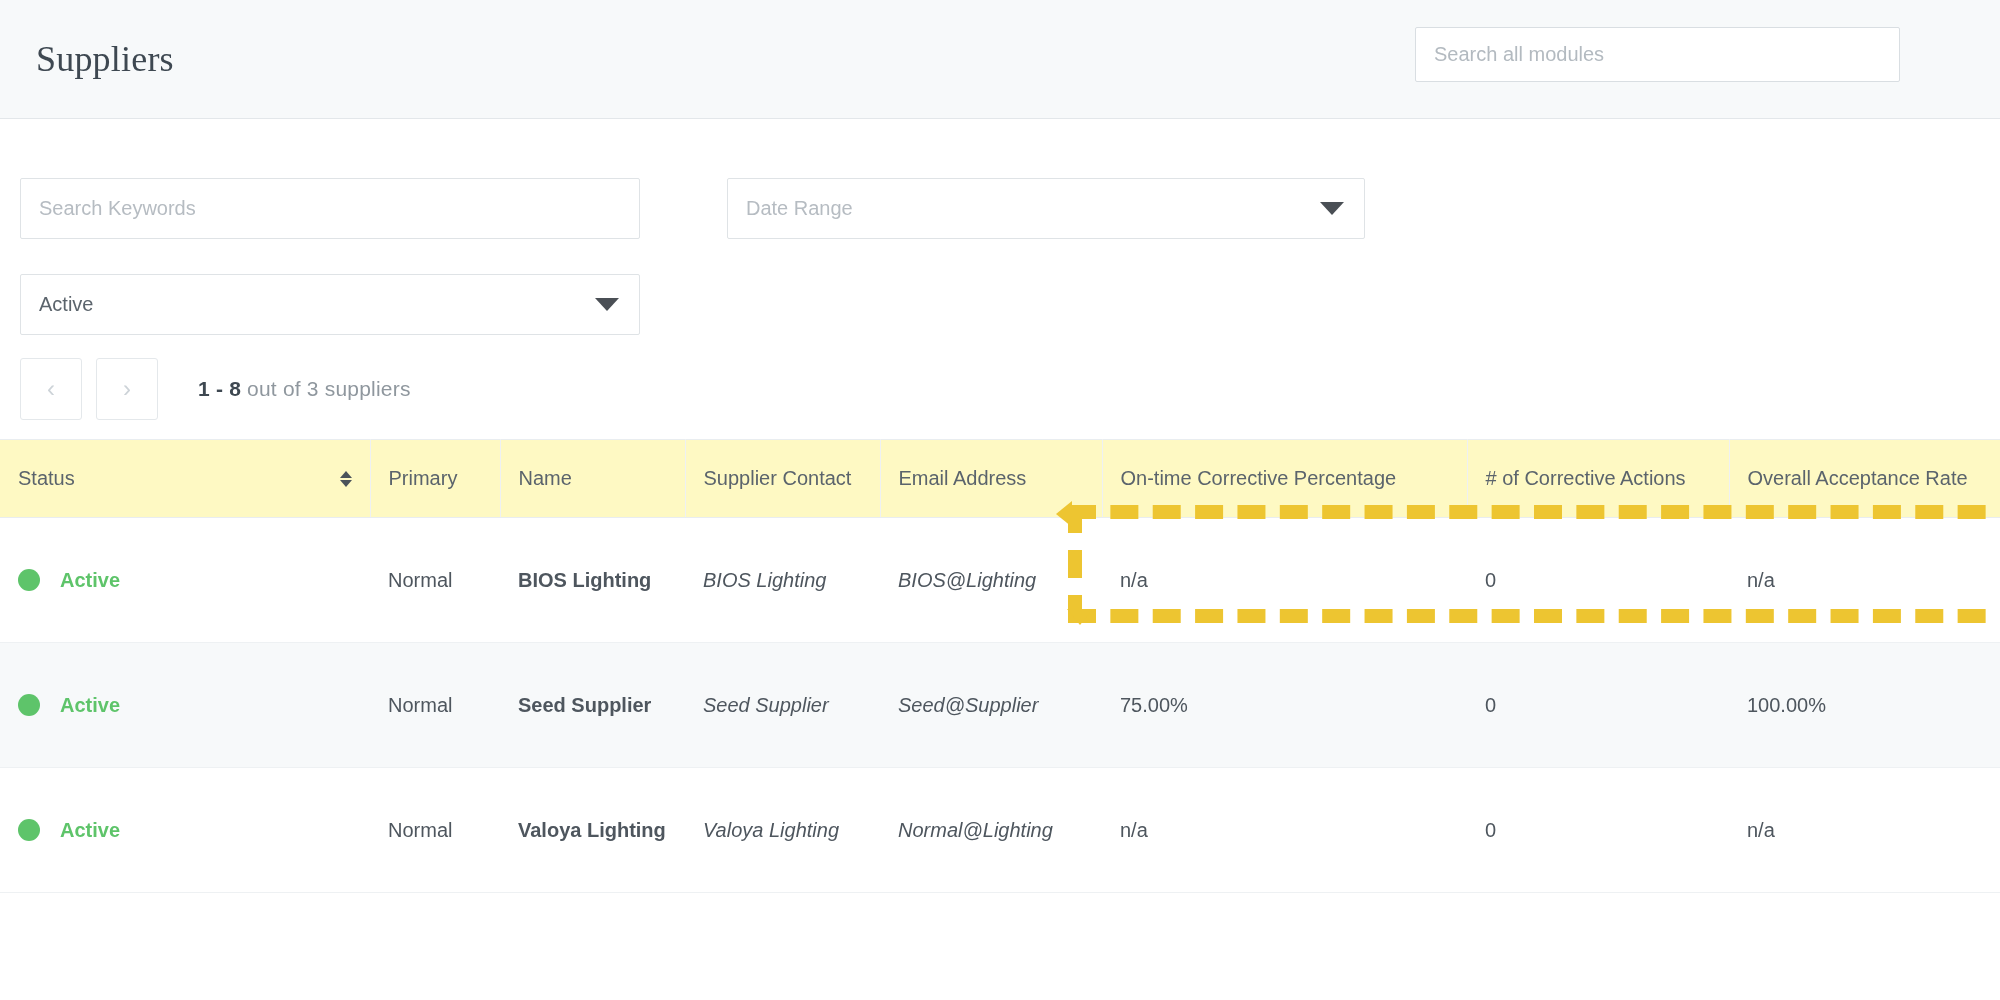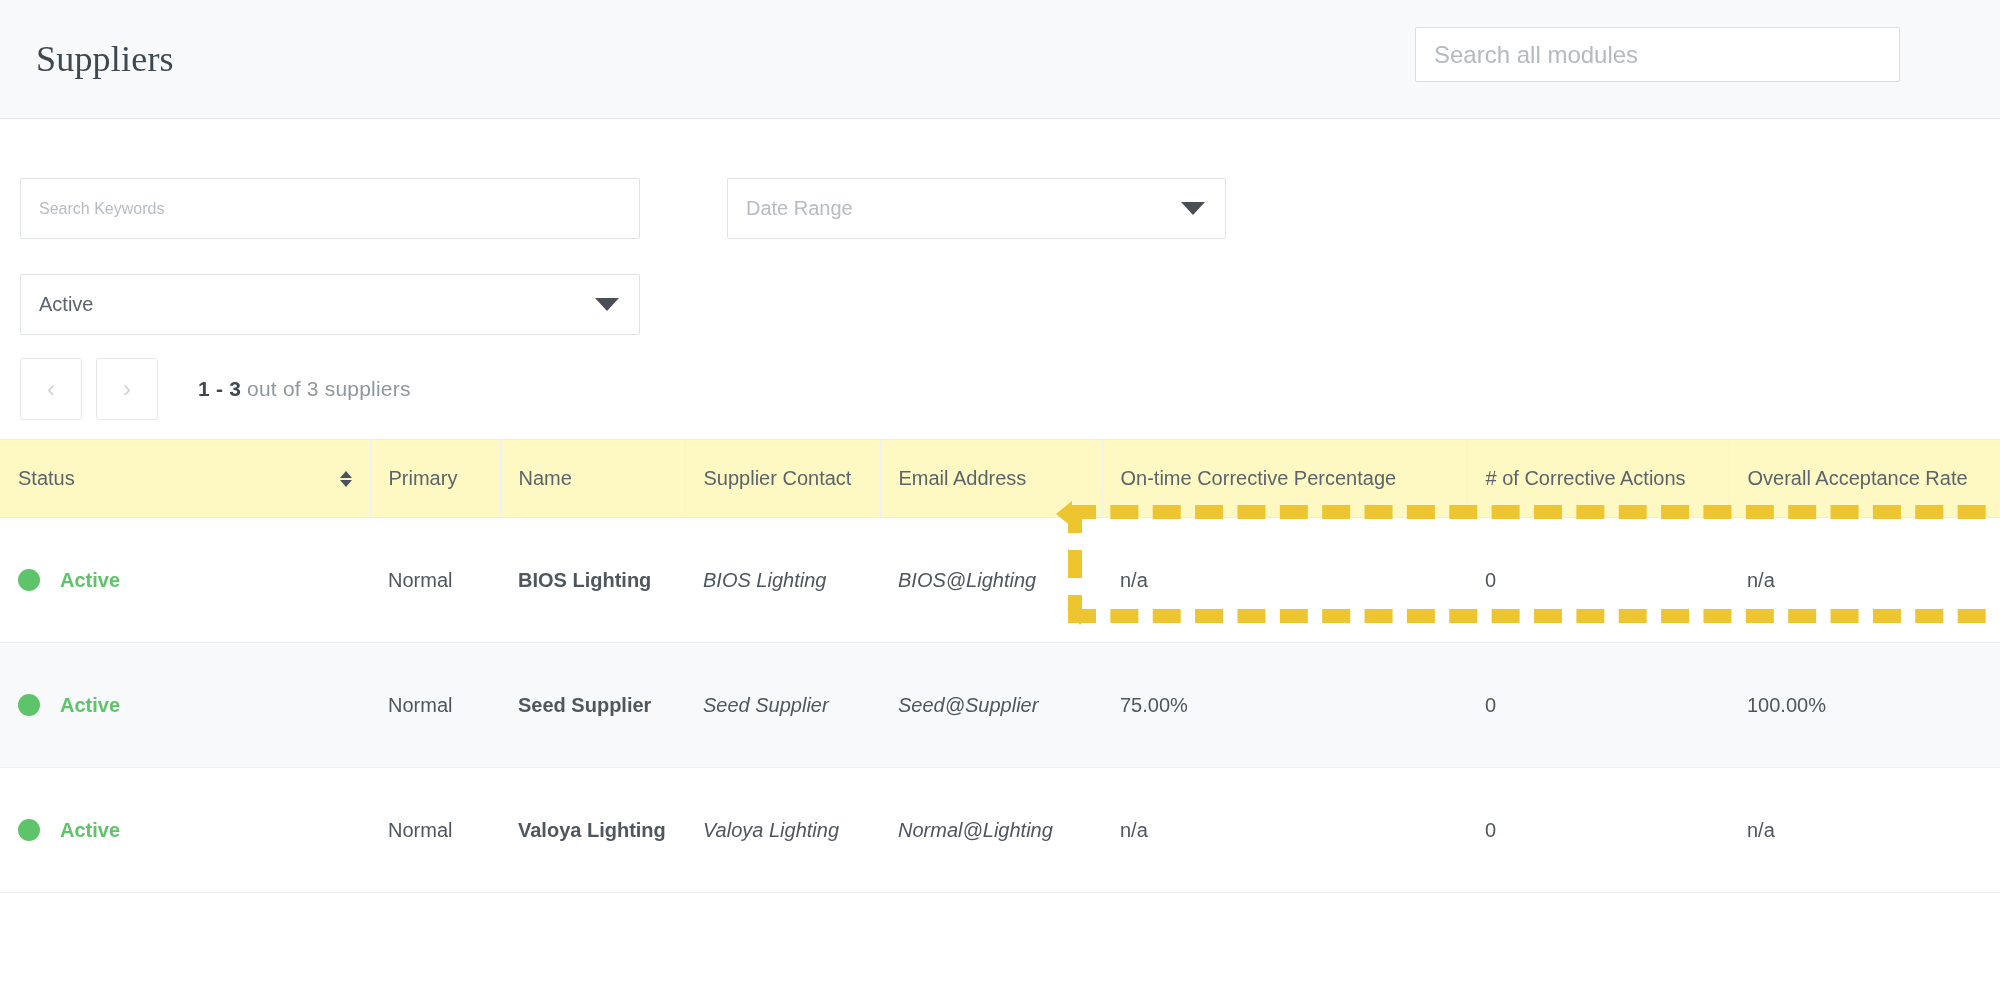--- a/index.html
+++ b/index.html
@@ -33,21 +33,21 @@
     width: 485px; height: 55px;
     background: #ffffff;
     border: 1px solid #d9dee2;
     border-radius: 2px;
   }
   .global-search input {
     width: 100%; height: 100%;
     border: 0; outline: 0; background: transparent;
     padding: 0 18px;
     font-family: "Liberation Sans", sans-serif;
-    font-size: 24px;
+    font-size: 20px;
     color: #3e4851;
   }
   .global-search input::placeholder { color: #b3bac0; }
 
   
   .filters {
     position: relative;
     height: 220px;
     background: #ffffff;
   }
@@ -57,26 +57,26 @@
     border: 1px solid #dfe3e6;
     border-radius: 2px;
     display: flex;
     align-items: center;
   }
   .field input {
     width: 100%; height: 100%;
     border: 0; outline: 0; background: transparent;
     padding: 0 18px;
     font-family: "Liberation Sans", sans-serif;
-    font-size: 16px; color: #3e4851;
+    font-size: 20px; color: #3e4851;
   }
   .field input::placeholder { color: #b6bcc2; }
 
   .f-keywords { left: 20px; top: 59px; width: 620px; height: 61px; }
-  .f-daterange { left: 727px; top: 59px; width: 499px; height: 61px; }
+  .f-daterange { left: 727px; top: 59px; width: 638px; height: 61px; }
   .f-status { left: 20px; top: 155px; width: 620px; height: 61px; }
 
   .sel-value {
     padding: 0 18px;
     font-size: 20px;
     color: #5b646c;
     flex: 1;
     white-space: nowrap;
   }
   .sel-placeholder { color: #b6bcc2; }
@@ -232,21 +232,21 @@
 </div>
 
 <div class="pager">
   <div class="pg-btn">
     <span>‹</span>
   </div>
   <div class="pg-btn">
     <span>›</span>
   </div>
   <div class="pg-summary">
-    <b>1 - 3</b><span> out of 3 suppliers</span>
+    <b>1 - 8</b><span> out of 3 suppliers</span>
   </div>
 </div>
 
 <div class="table-wrap">
   <table class="grid">
     <colgroup>
       <col style="width:370px">
         <col style="width:130px">
         <col style="width:185px">
       <col style="width:195px">

